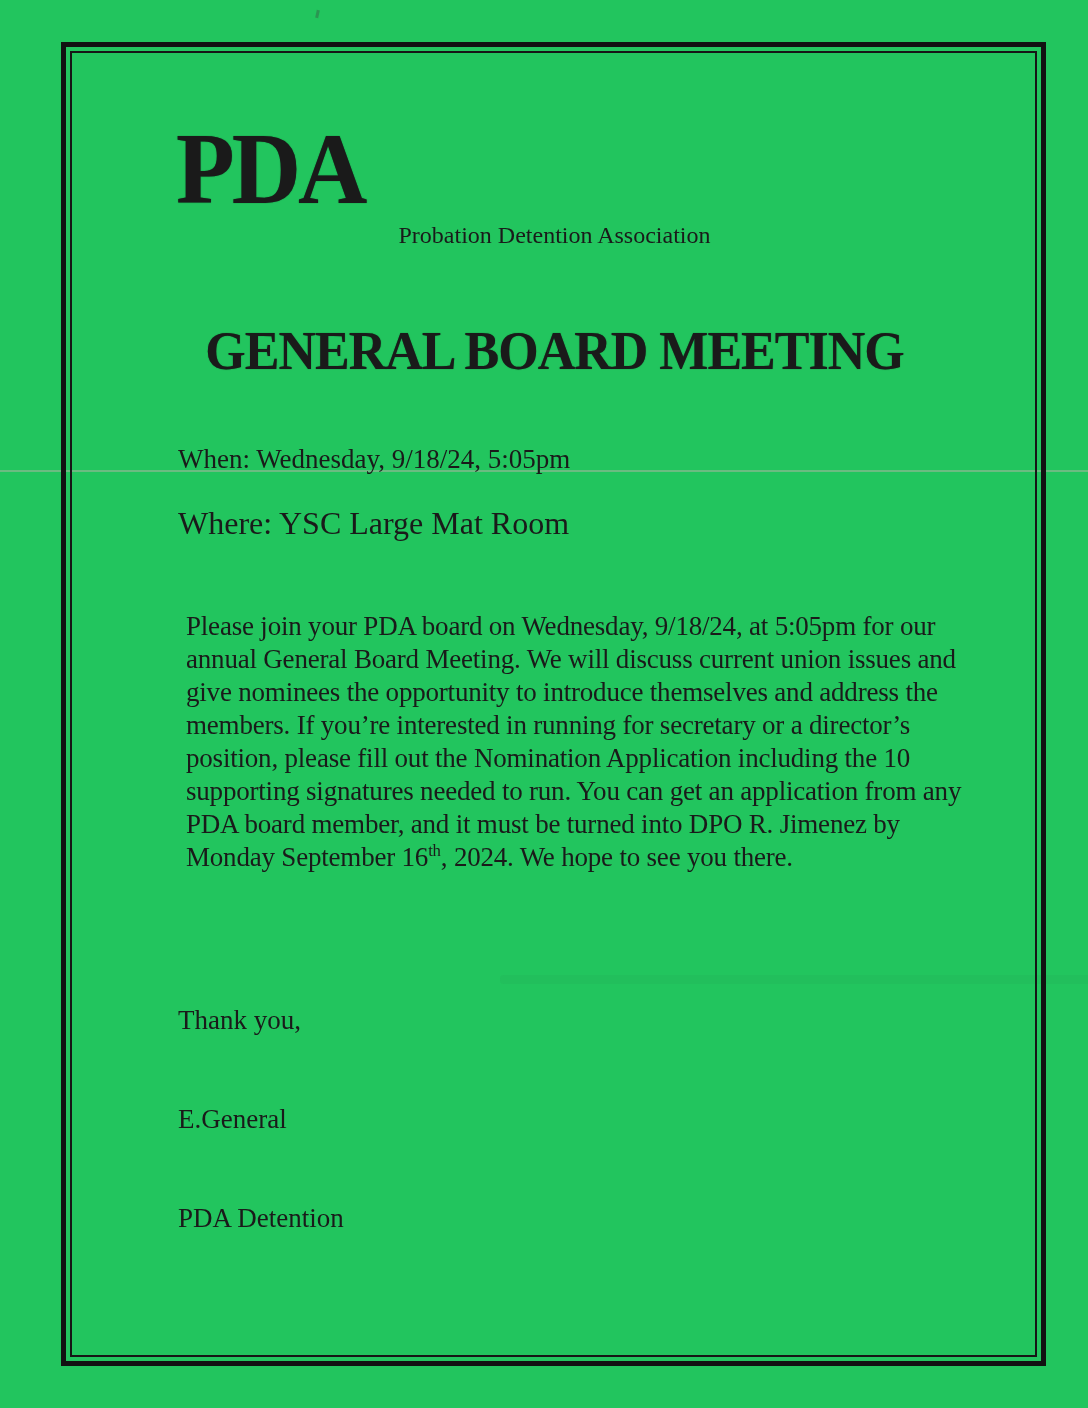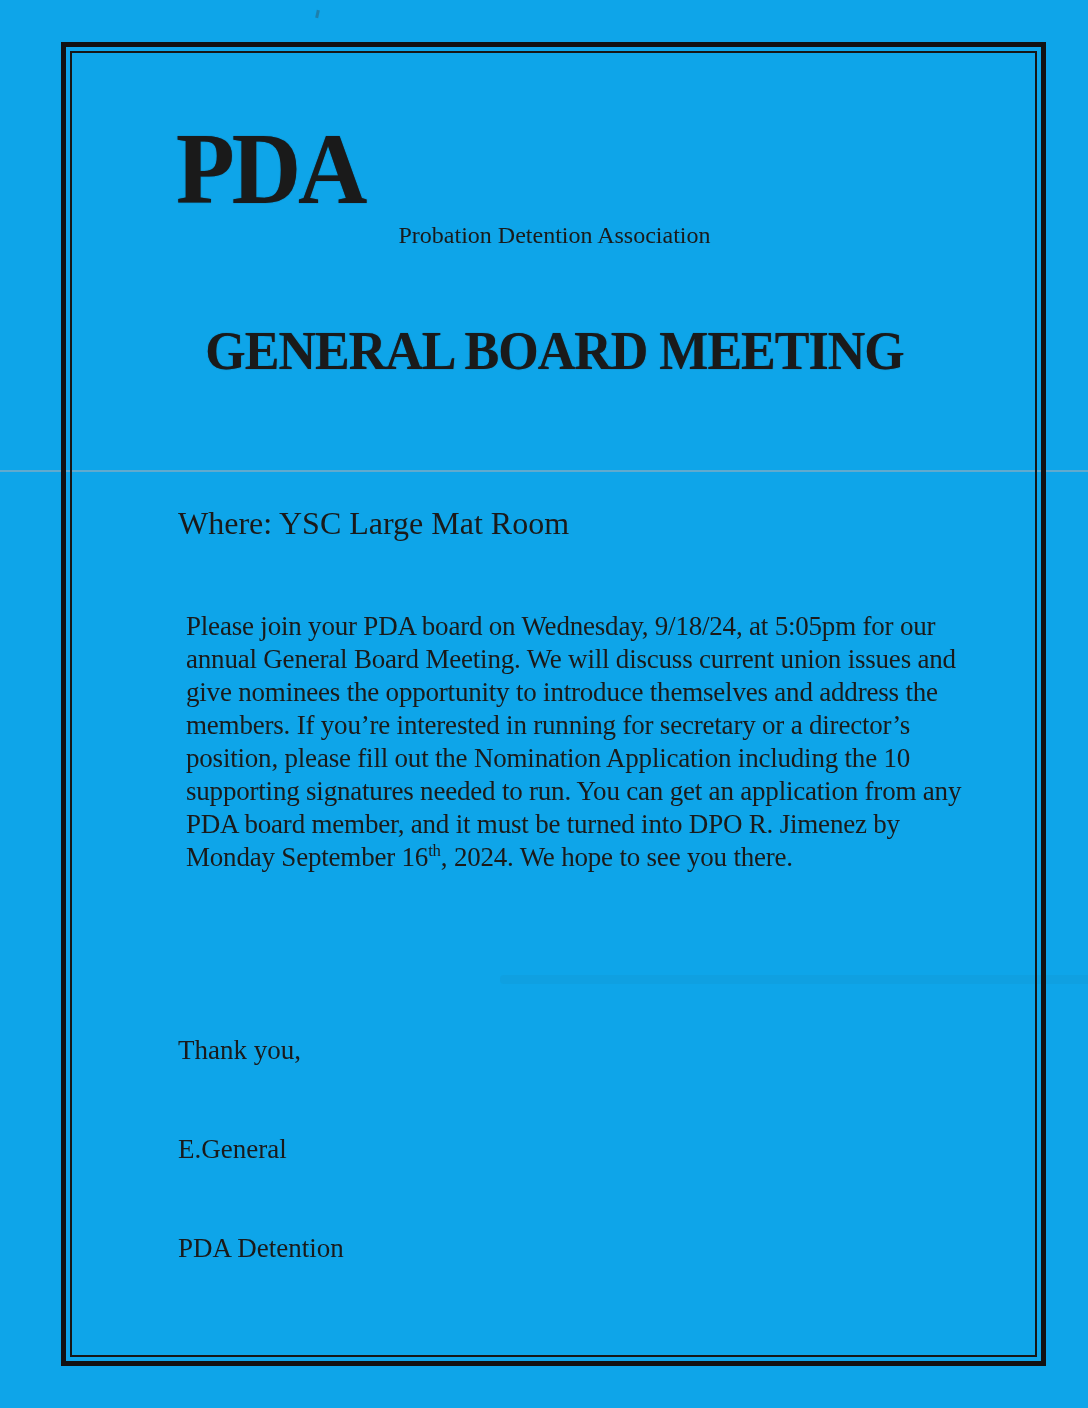--- a/index.html
+++ b/index.html
@@ -6,21 +6,21 @@
   body {
     width: 1088px; height: 1408px;
     background: #ffffff;
     font-family: "Liberation Serif", serif;
     color: #1a1a1a;
     position: relative;
     overflow: hidden;
   }
   .page {
     position: absolute; inset: 0;
-    background: #0ea5e9;
+    background: #22c55e;
     font-family: Liberation Serif, serif;
   }
   
   .frame-outer {
     position: absolute;
     left: 61px; top: 42px;
     width: 985px; height: 1324px;
     border: 5px solid #121212;
     box-sizing: border-box;
   }
@@ -87,21 +87,21 @@
     line-height: 33px;
     letter-spacing: -0.2px;
     margin: 8px;
   }
   .body-par sup {
     font-size: 0.62em;
     line-height: 0;
     vertical-align: super;
   }
   .closing {
-    left: 178px; top: 968px;
+    left: 178px; top: 938px;
     font-size: 27px;
     line-height: 33px;
   }
   .closing div { margin: 0; }
 </style>
 </head>
 <body>
 
 <div class="page">
 
@@ -112,20 +112,21 @@
   <div class="frame-outer">
     <div class="frame-inner"></div>
   </div>
 
   <div class="txt logo">PDA</div>
 
   <div class="txt org-name">Probation Detention Association</div>
 
   <div class="txt title">GENERAL BOARD MEETING</div>
 
+  <div class="txt when-line">When: Wednesday, 9/18/24, 5:05pm</div>
 
   <div class="txt where-line">Where: YSC Large Mat Room</div>
 
   <p class="txt body-par"><span>Please join your PDA board on Wednesday, 9/18/24, at 5:05pm for our annual General Board Meeting. We will discuss current union issues and give nominees the opportunity to introduce themselves and address the members. If you’re interested in running for secretary or a director’s position, please fill out the Nomination Application including the 10 supporting signatures needed to run. You can get an application from any PDA board member, and it must be turned into DPO R. Jimenez by Monday September 16</span><sup>th</sup><span>, 2024. We hope to see you there.</span></p>
 
   <div class="txt closing">
     <div>Thank you,</div>
     <div>E.General</div>
     <div>PDA Detention</div>
   </div>

